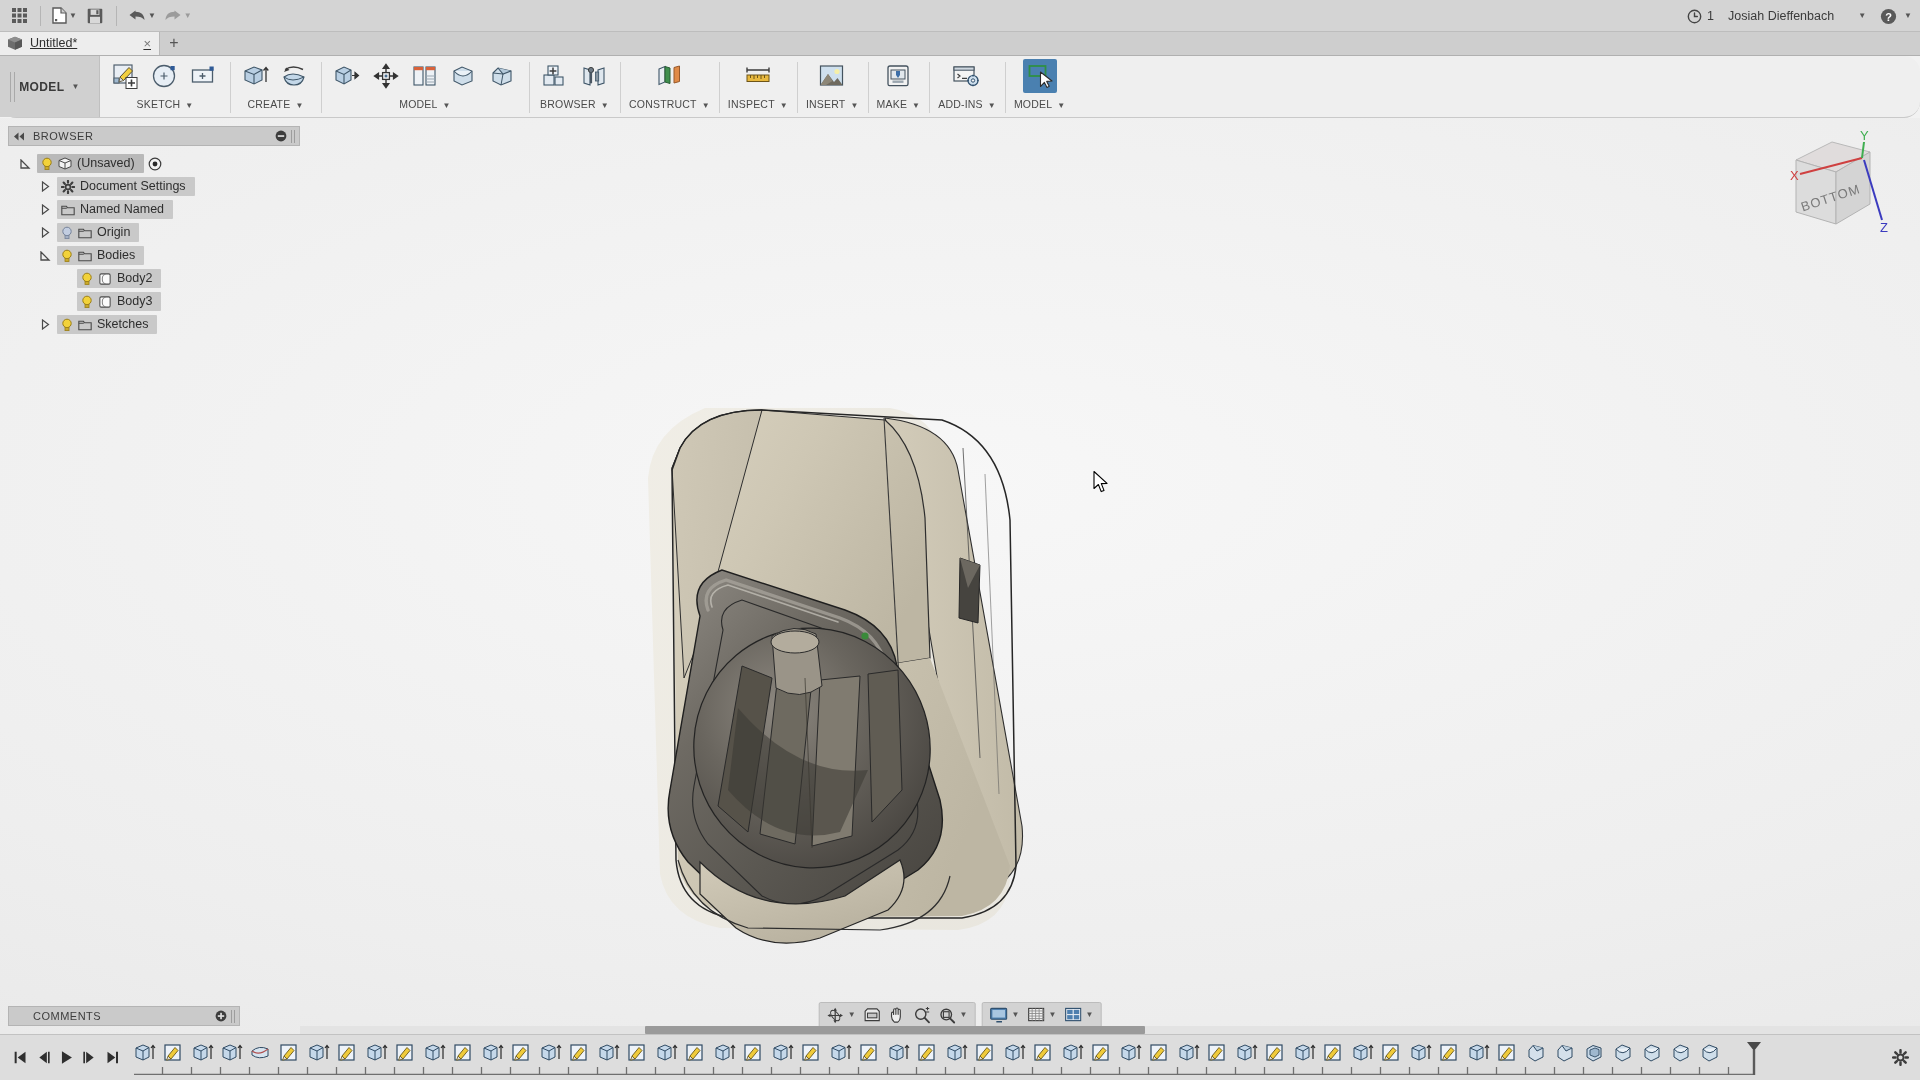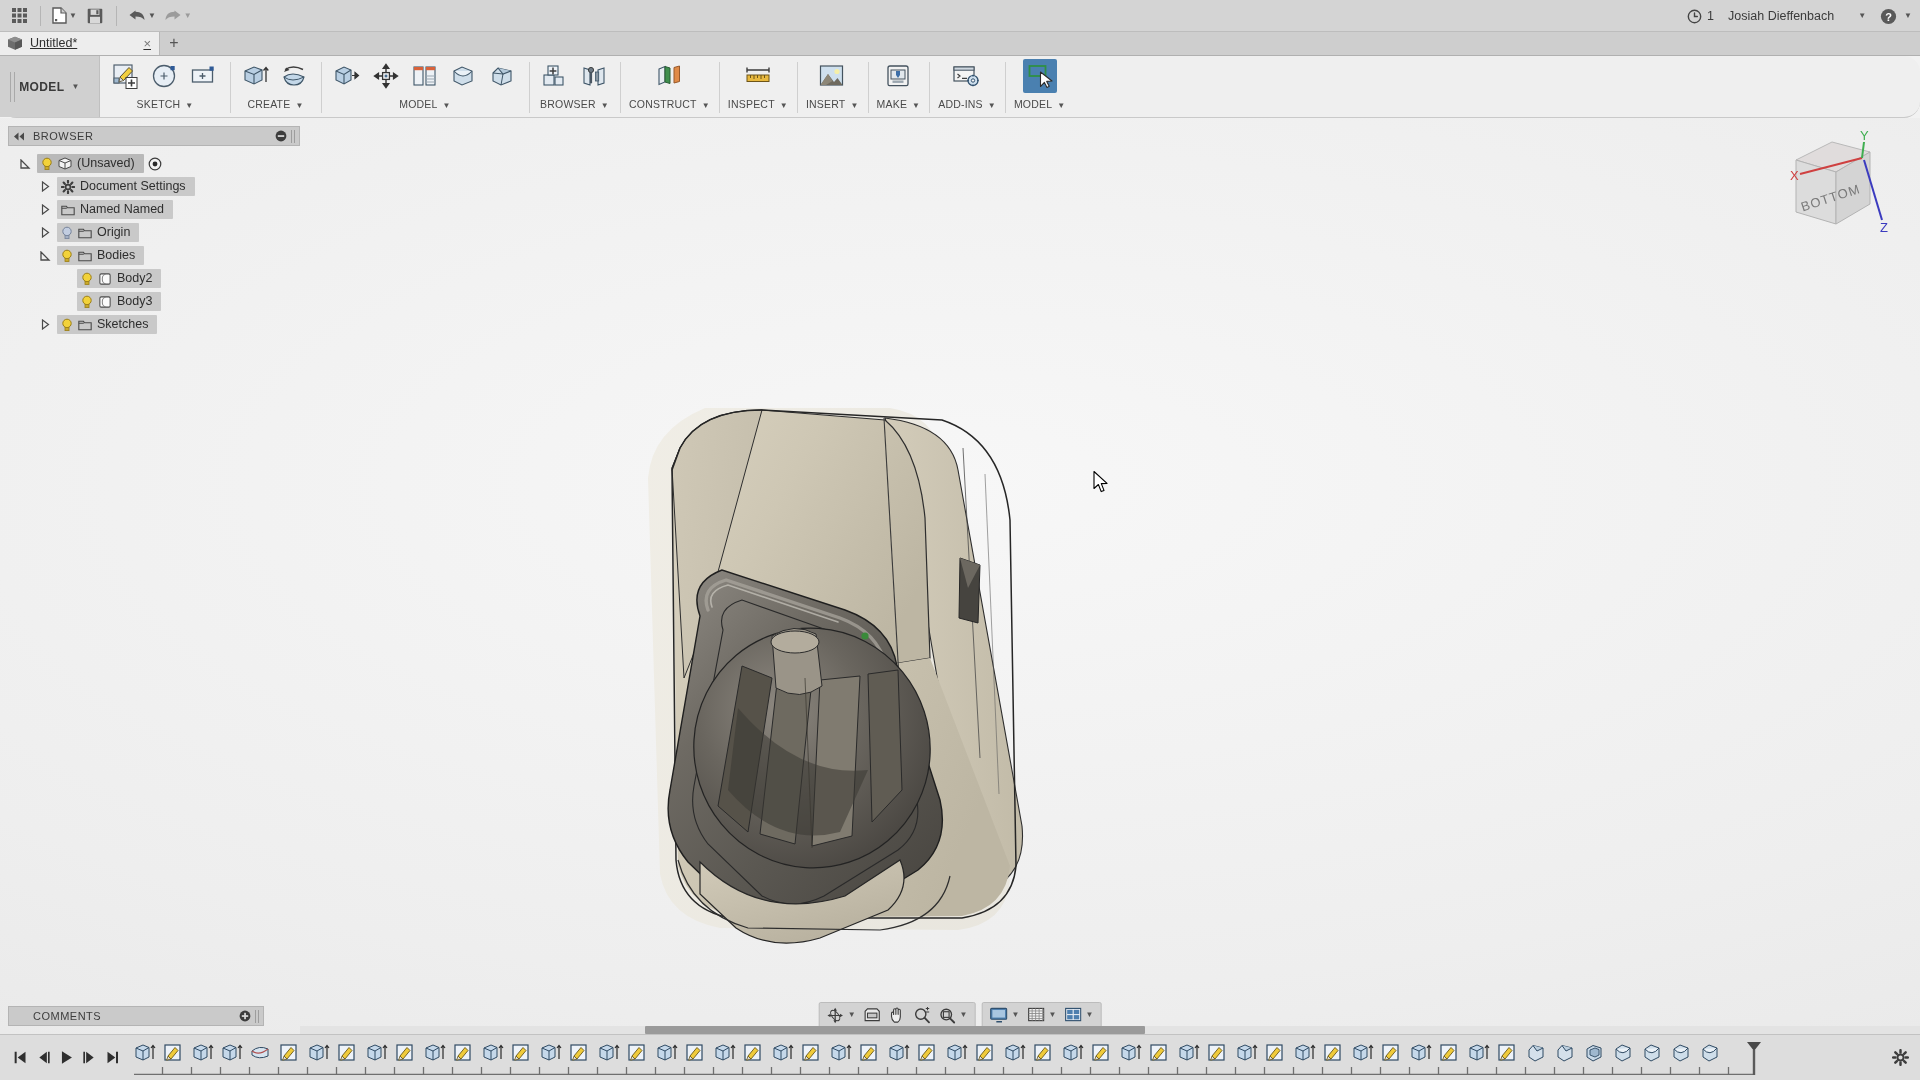--- a/index.html
+++ b/index.html
@@ -93,21 +93,21 @@
   .tarrow { width:15px; display:flex; align-items:center; justify-content:center; color:#555; }
   .tchip {
     display:flex; align-items:center; gap:5px; padding:2px 9px 2px 4px;
     background:#c9c9c9; border-radius:1px; height:19px;
   }
   .tchip.root { background:#b9b9b9; }
   .tlabel { line-height:1; font-size:12.5px; }
 
   
   .comments {
-    position:absolute; left:8px; bottom:8px; width:256px; z-index:6;
+    position:absolute; left:8px; bottom:8px; width:232px; z-index:6;
   }
 
   
   .viewcube { position:absolute; right:26px; top:10px; width:120px; height:110px; z-index:5; }
 
   
   .navbar {
     position:absolute; left:50%; transform:translateX(-50%); bottom:6px;
     display:flex; align-items:center; gap:6px; z-index:6;
   }

